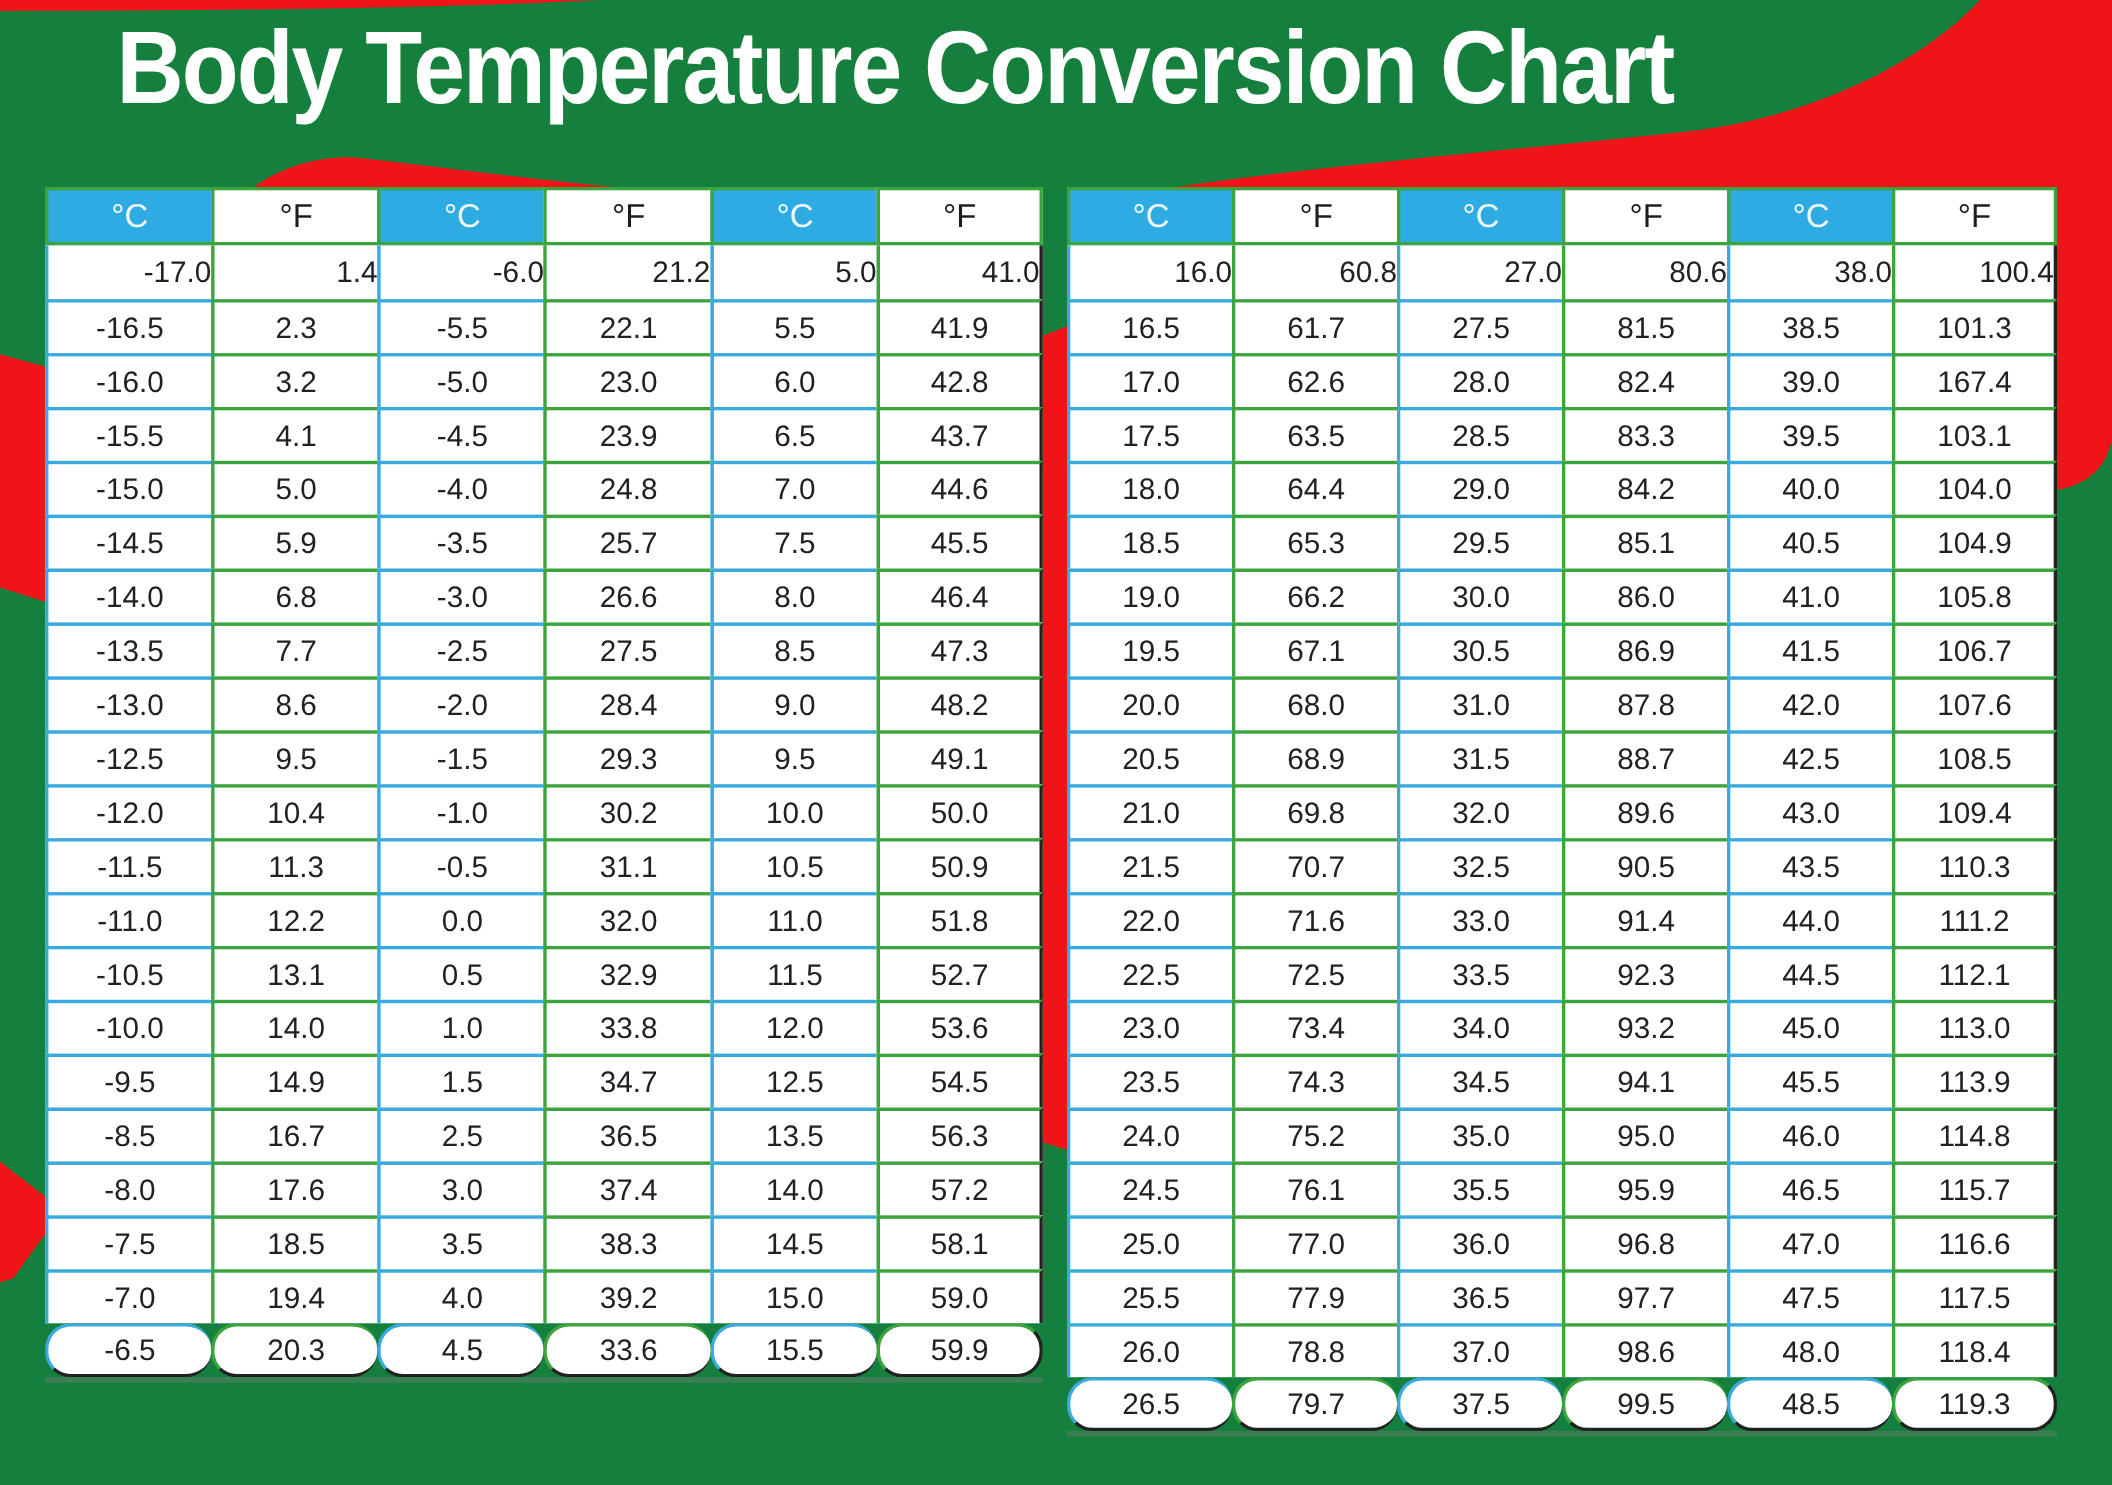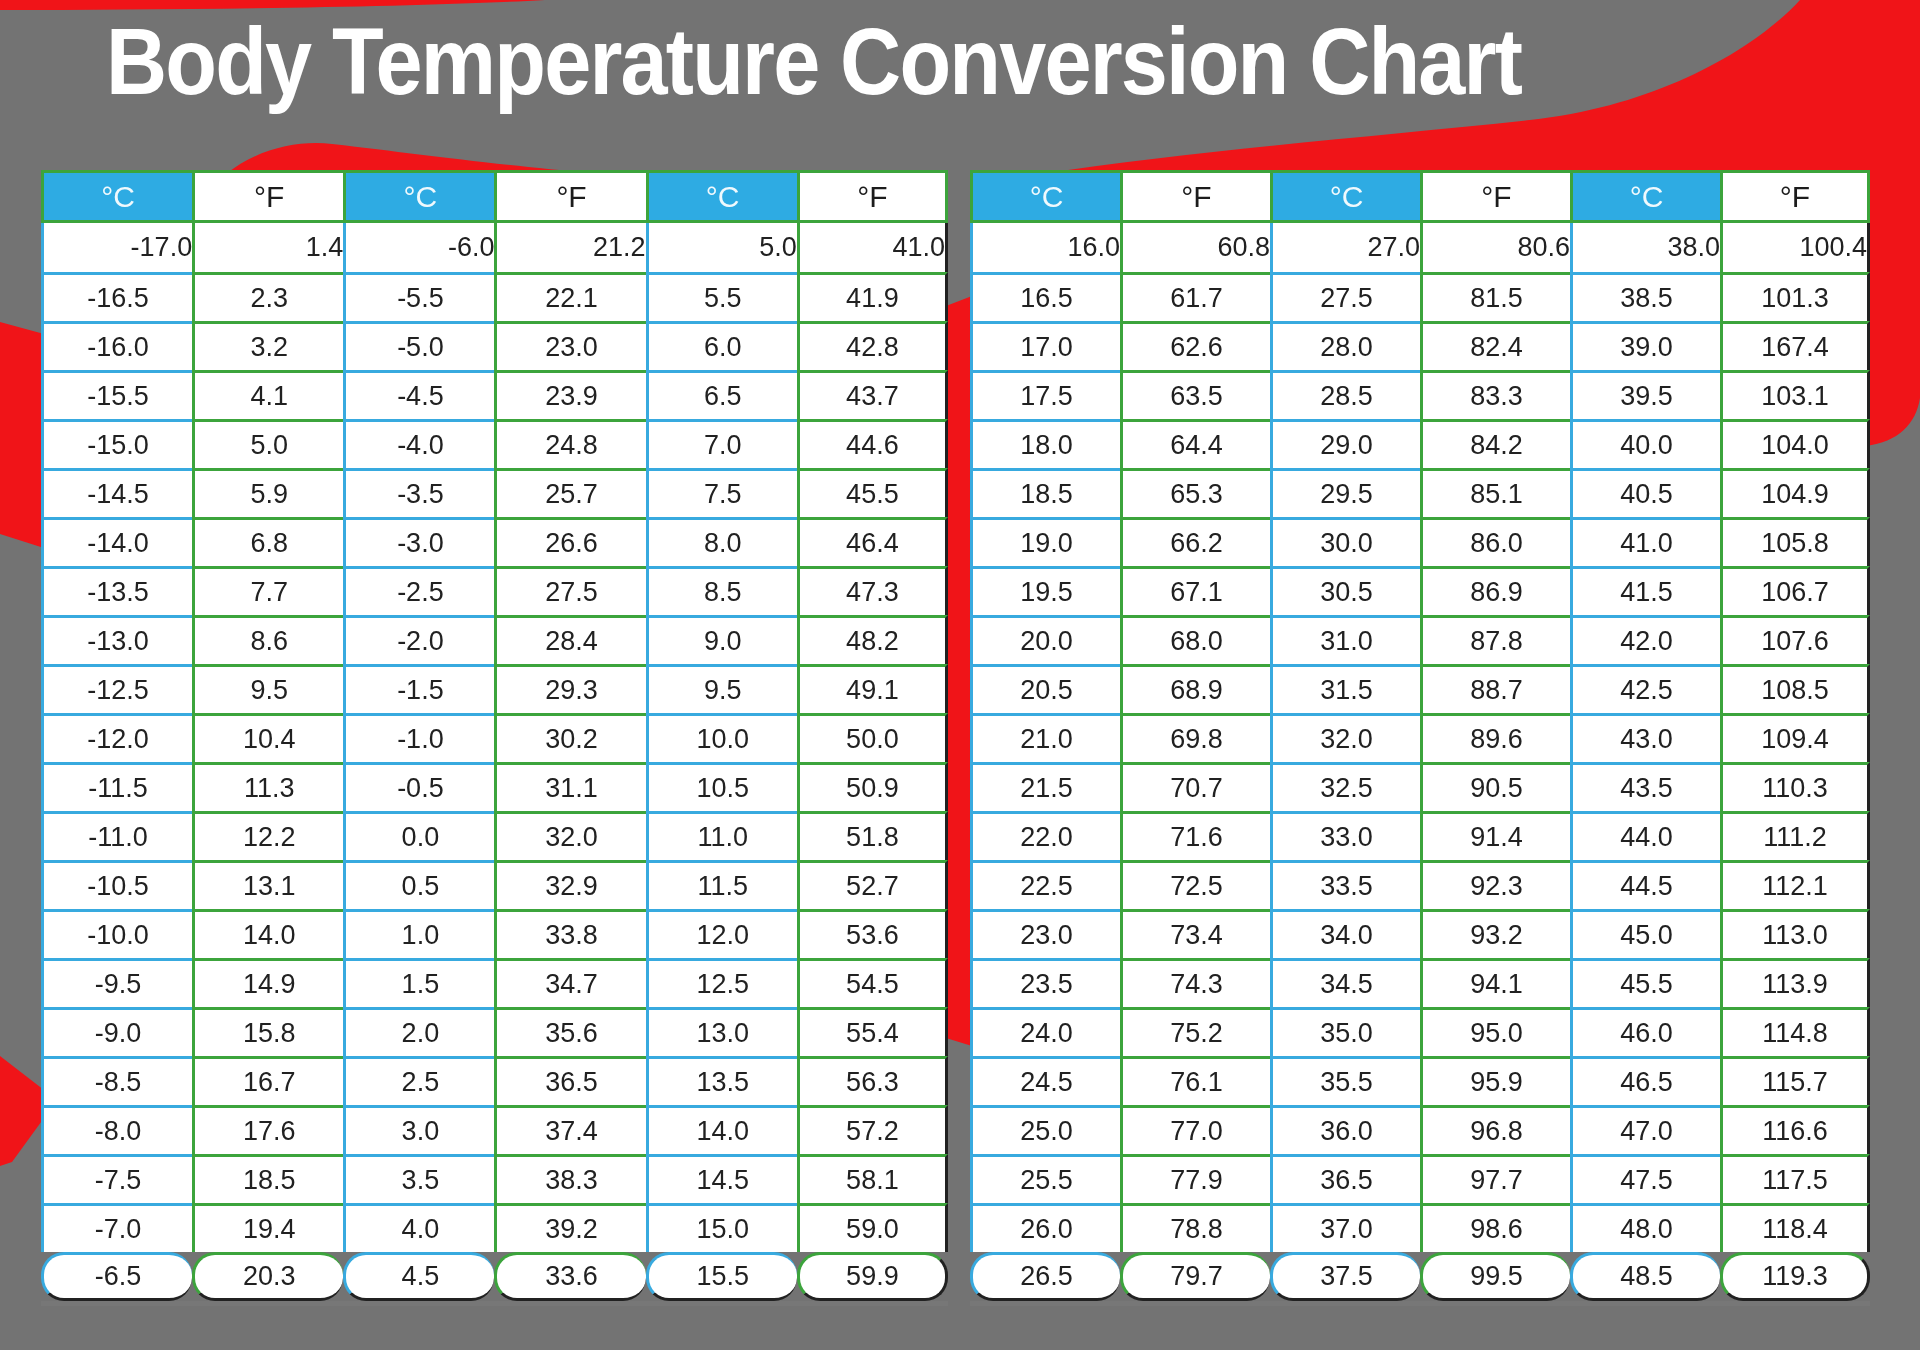--- a/index.html
+++ b/index.html
@@ -1,18 +1,18 @@
 <!DOCTYPE html>
 <html><head>
 <meta charset="utf-8">
 <style>
   html,body { margin:0; padding:0; }
   #canvas {
     position:relative; width:1920px; height:1350px; overflow:hidden;
-    background:#737373;
+    background:#15803d;
     font-family:"Liberation Sans", sans-serif;
   }
   svg.decor { position:absolute; left:0; top:0; width:1920px; height:1350px; }
   h1#title {
     position:absolute; left:106px; top:8px; margin:0;
     font-size:94px; font-weight:800; letter-spacing:-2px; white-space:nowrap;
     color:#FFFFFF; transform:scaleX(.9); transform-origin:left top;
   }
   table.tbl {
     position:absolute; top:170px;
@@ -190,28 +190,20 @@
         </tr>
         <tr>
           <td class="c">-9.5</td>
           <td class="f">14.9</td>
           <td class="c">1.5</td>
           <td class="f">34.7</td>
           <td class="c">12.5</td>
           <td class="f">54.5</td>
         </tr>
         <tr>
-          <td class="c">-9.0</td>
-          <td class="f">15.8</td>
-          <td class="c">2.0</td>
-          <td class="f">35.6</td>
-          <td class="c">13.0</td>
-          <td class="f">55.4</td>
-        </tr>
-        <tr>
           <td class="c">-8.5</td>
           <td class="f">16.7</td>
           <td class="c">2.5</td>
           <td class="f">36.5</td>
           <td class="c">13.5</td>
           <td class="f">56.3</td>
         </tr>
         <tr>
           <td class="c">-8.0</td>
           <td class="f">17.6</td>

